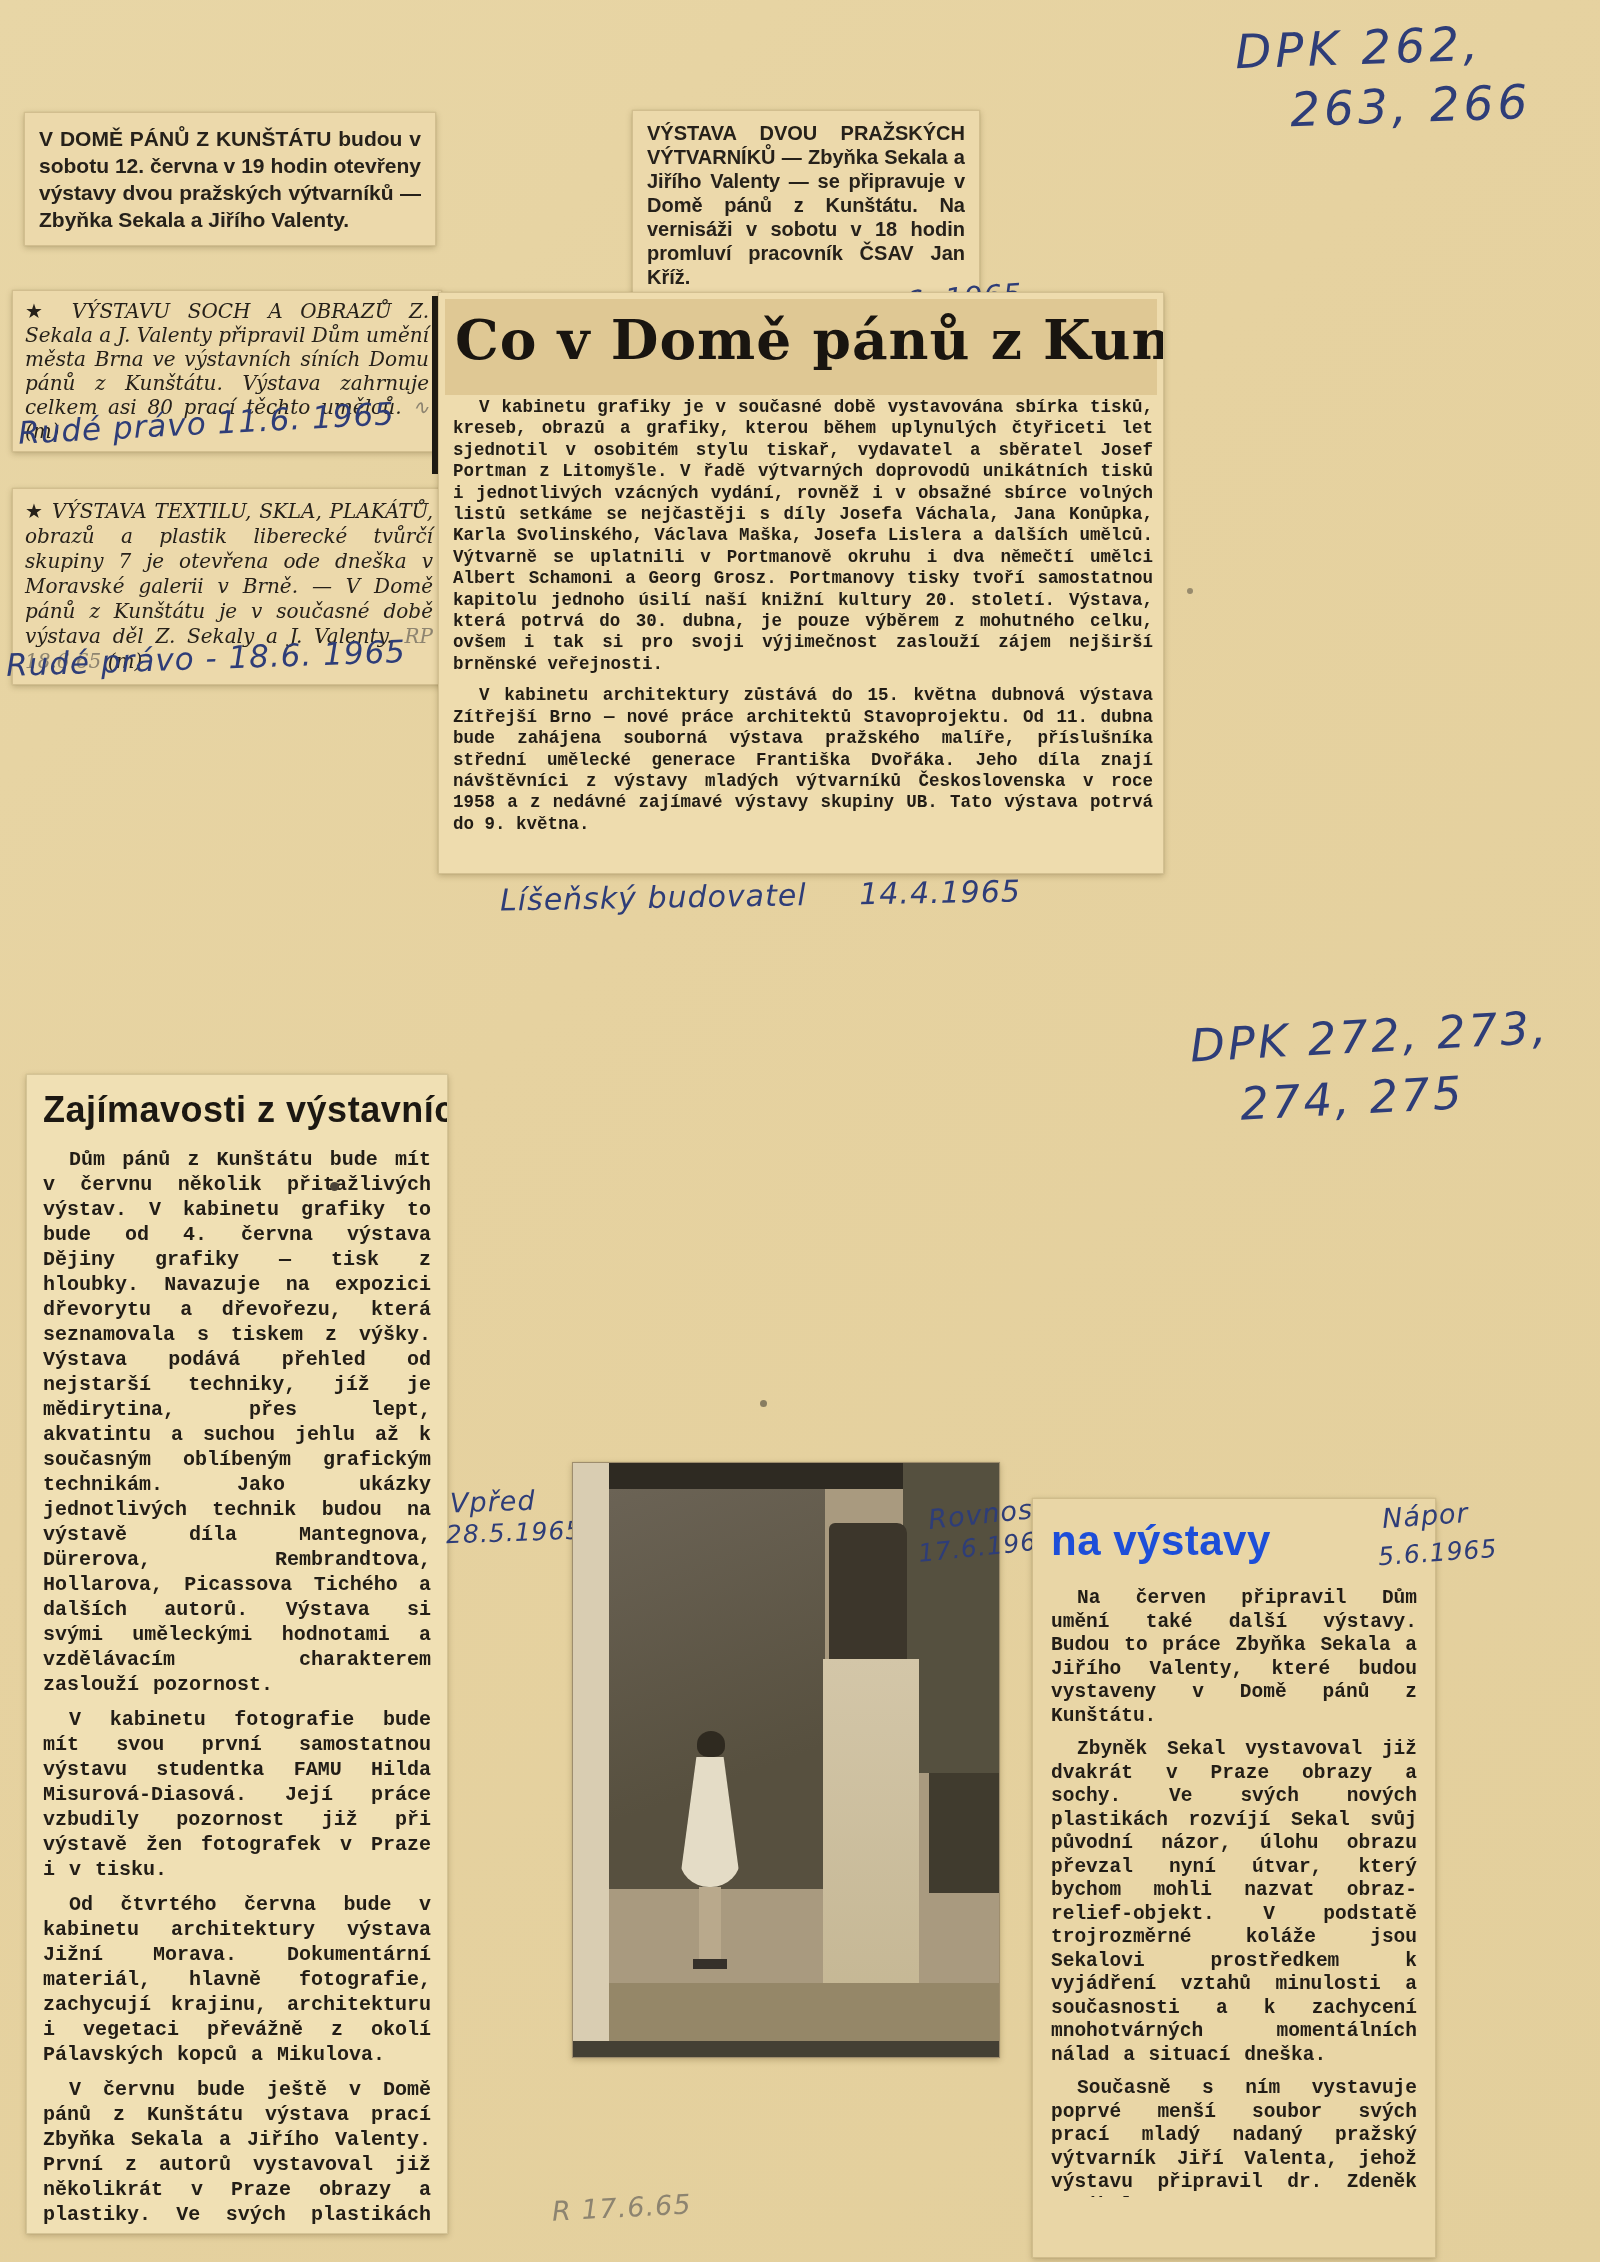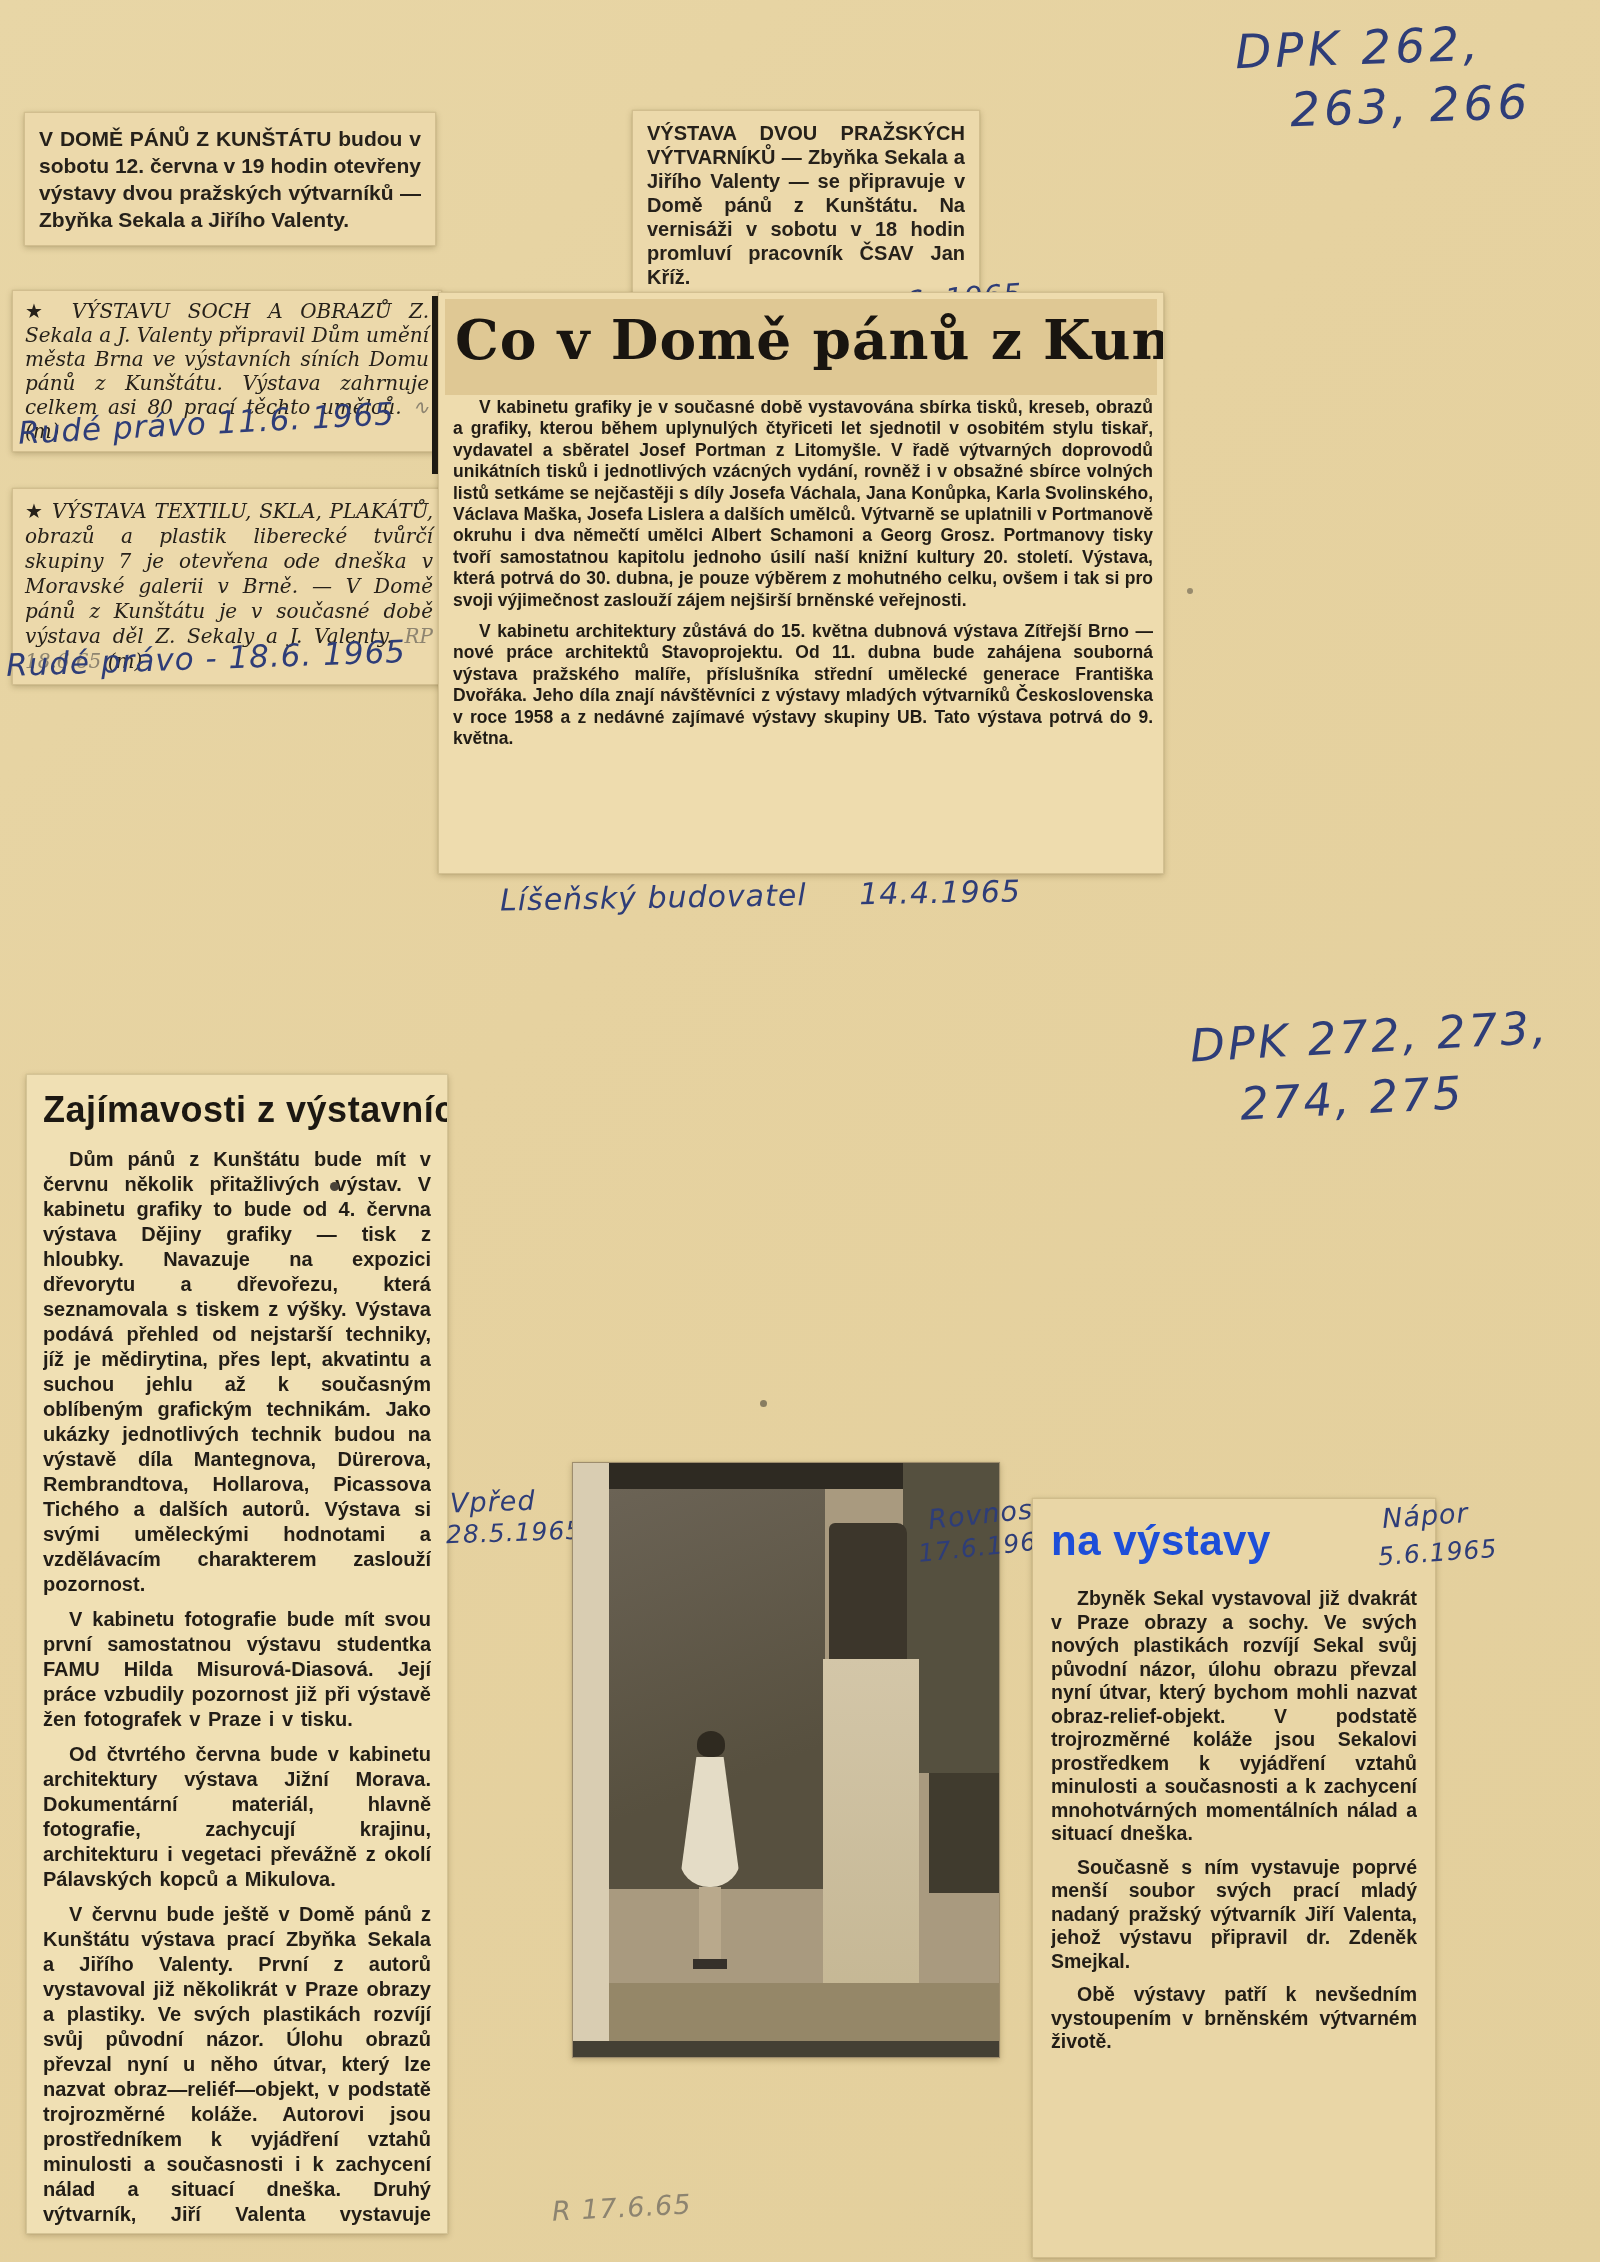--- a/index.html
+++ b/index.html
@@ -9,21 +9,21 @@
     font-family:"Liberation Sans",sans-serif;
   }
   .clip{
     position:absolute;background:#ecd9ab;
     border:1px solid rgba(120,95,45,.22);
     box-shadow:0 2px 6px rgba(80,60,20,.28),0 0 1px rgba(80,60,20,.2);
     color:#26211a;box-sizing:border-box;overflow:hidden;
   }
   .news-sans{font-weight:bold;text-align:justify;}
   .news-italic{font-family:"DejaVu Serif",serif;font-style:italic;font-weight:normal;text-align:justify;}
-  .news-serif{font-family:Liberation Sans, sans-serif;font-weight:bold;text-align:justify;}
+  .news-serif{font-family:Liberation Mono, monospace;font-weight:bold;text-align:justify;}
   .hand{
     position:absolute;color:#2e3d78;font-style:italic;letter-spacing:1px;
     font-family:"DejaVu Sans",sans-serif;white-space:nowrap;
   }
   .pencil{color:#8d8470;font-style:italic;}
   p{margin:0 0 10px 0;text-indent:26px;}
   p:last-child{margin-bottom:0;}
   .speck{position:absolute;border-radius:50%;background:#4a4439;}
   .shape{position:absolute;}
 </style>
@@ -106,20 +106,21 @@
   </div>
 
   <div class="hand pencil" style="left:552px;top:2192px;font-size:27px;transform:rotate(-3deg);">R 17.6.65</div>
 
   <div class="hand" style="left:928px;top:1498px;font-size:27px;transform:rotate(-6deg);">Rovnost</div>
   <div class="hand" style="left:918px;top:1532px;font-size:25px;transform:rotate(-6deg);">17.6.1965</div>
 
   <div class="clip" style="left:1032px;top:1498px;width:404px;height:760px;background:#e9d6a6;padding:18px 18px 12px 18px;">
     <div style="font-size:42px;font-weight:bold;color:#1d4ed8;letter-spacing:.5px;margin-bottom:22px;">na výstavy</div>
     <div class="news-serif" style="font-size:19.5px;line-height:23.5px;word-spacing:2px;color:#221d16;height:610px;overflow:hidden;">
+      <p>Na červen připravil Dům umění také další výstavy. Budou to práce Zbyňka Sekala a Jiřího Valenty, které budou vystaveny v Domě pánů z Kunštátu.</p>
       <p>Zbyněk Sekal vystavoval již dvakrát v Praze obrazy a sochy. Ve svých nových plastikách rozvíjí Sekal svůj původní názor, úlohu obrazu převzal nyní útvar, který bychom mohli nazvat obraz-relief-objekt. V podstatě trojrozměrné koláže jsou Sekalovi prostředkem k vyjádření vztahů minulosti a současnosti a k zachycení mnohotvárných momentálních nálad a situací dneška.</p>
       <p>Současně s ním vystavuje poprvé menší soubor svých prací mladý nadaný pražský výtvarník Jiří Valenta, jehož výstavu připravil dr. Zdeněk Smejkal.</p>
       <p>
         <span>Obě výstavy patří k nevšedním vystoupením v brněnském výtvarném životě.</span>
         
       </p>
     </div>
   </div>
 
   <div class="hand" style="left:1382px;top:1500px;font-size:27px;transform:rotate(-4deg);">Nápor</div>

